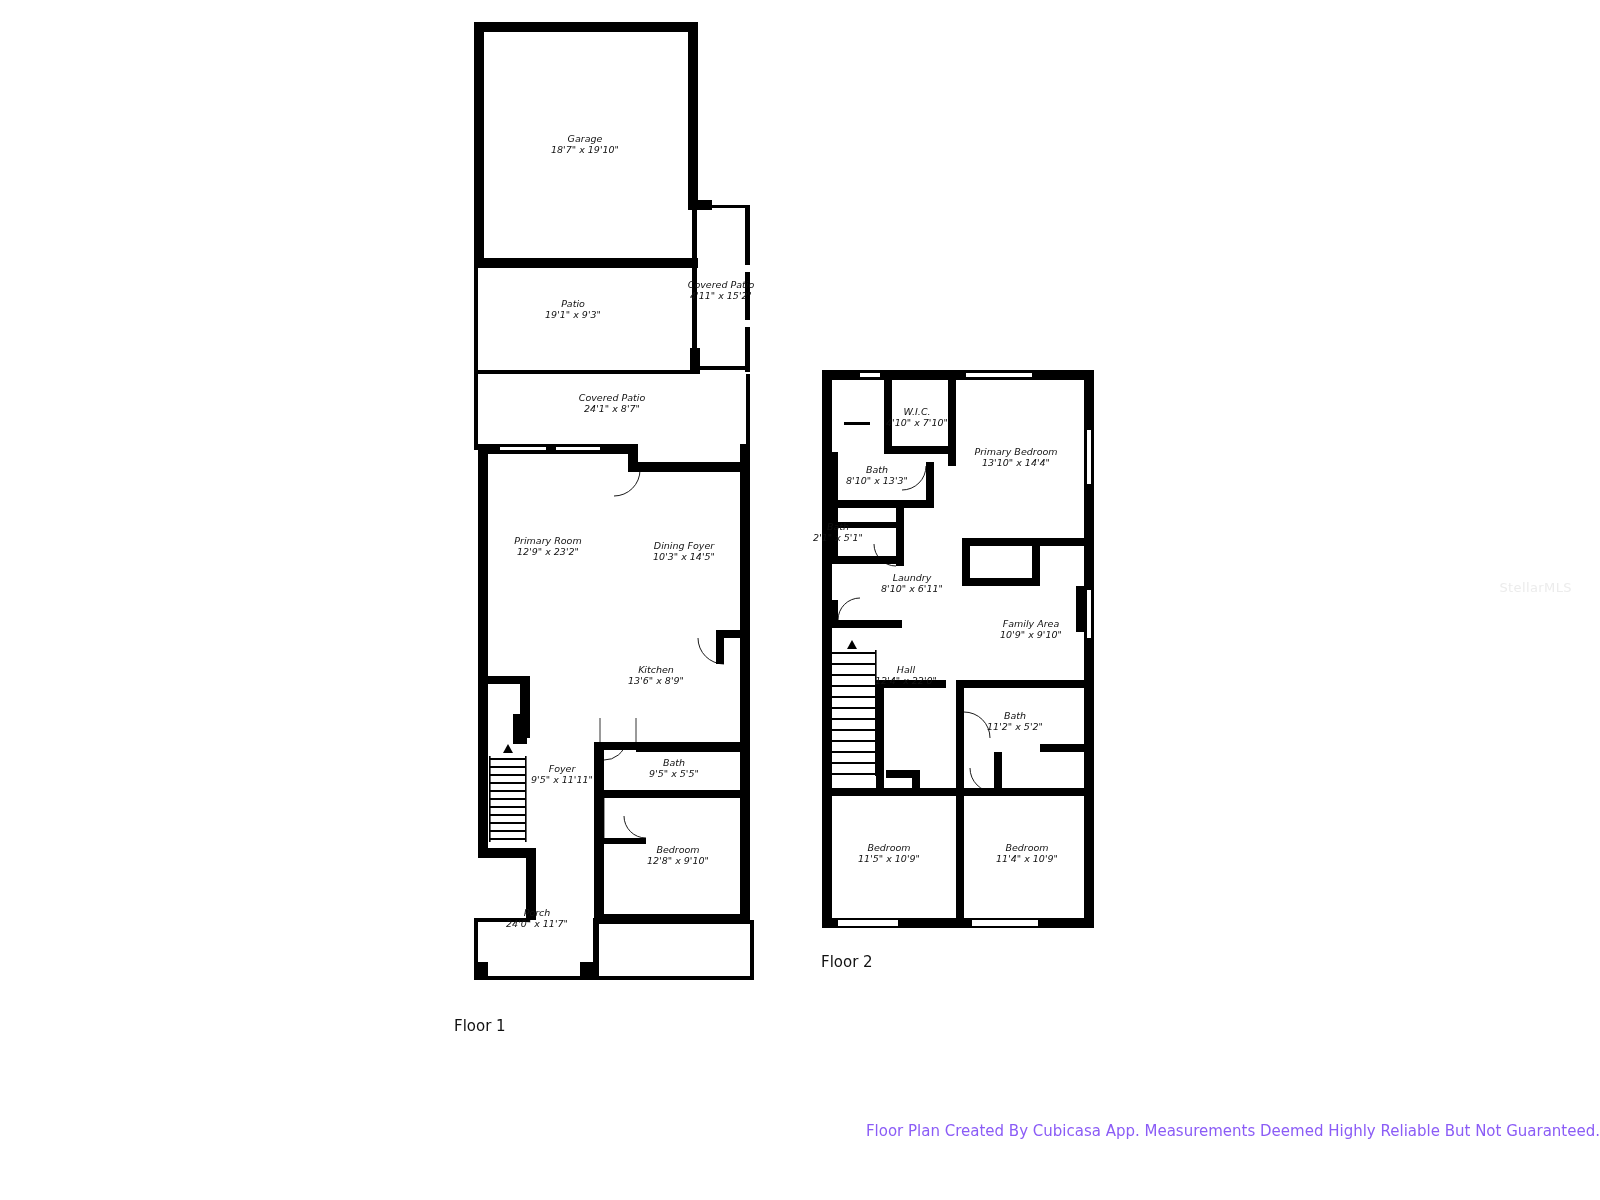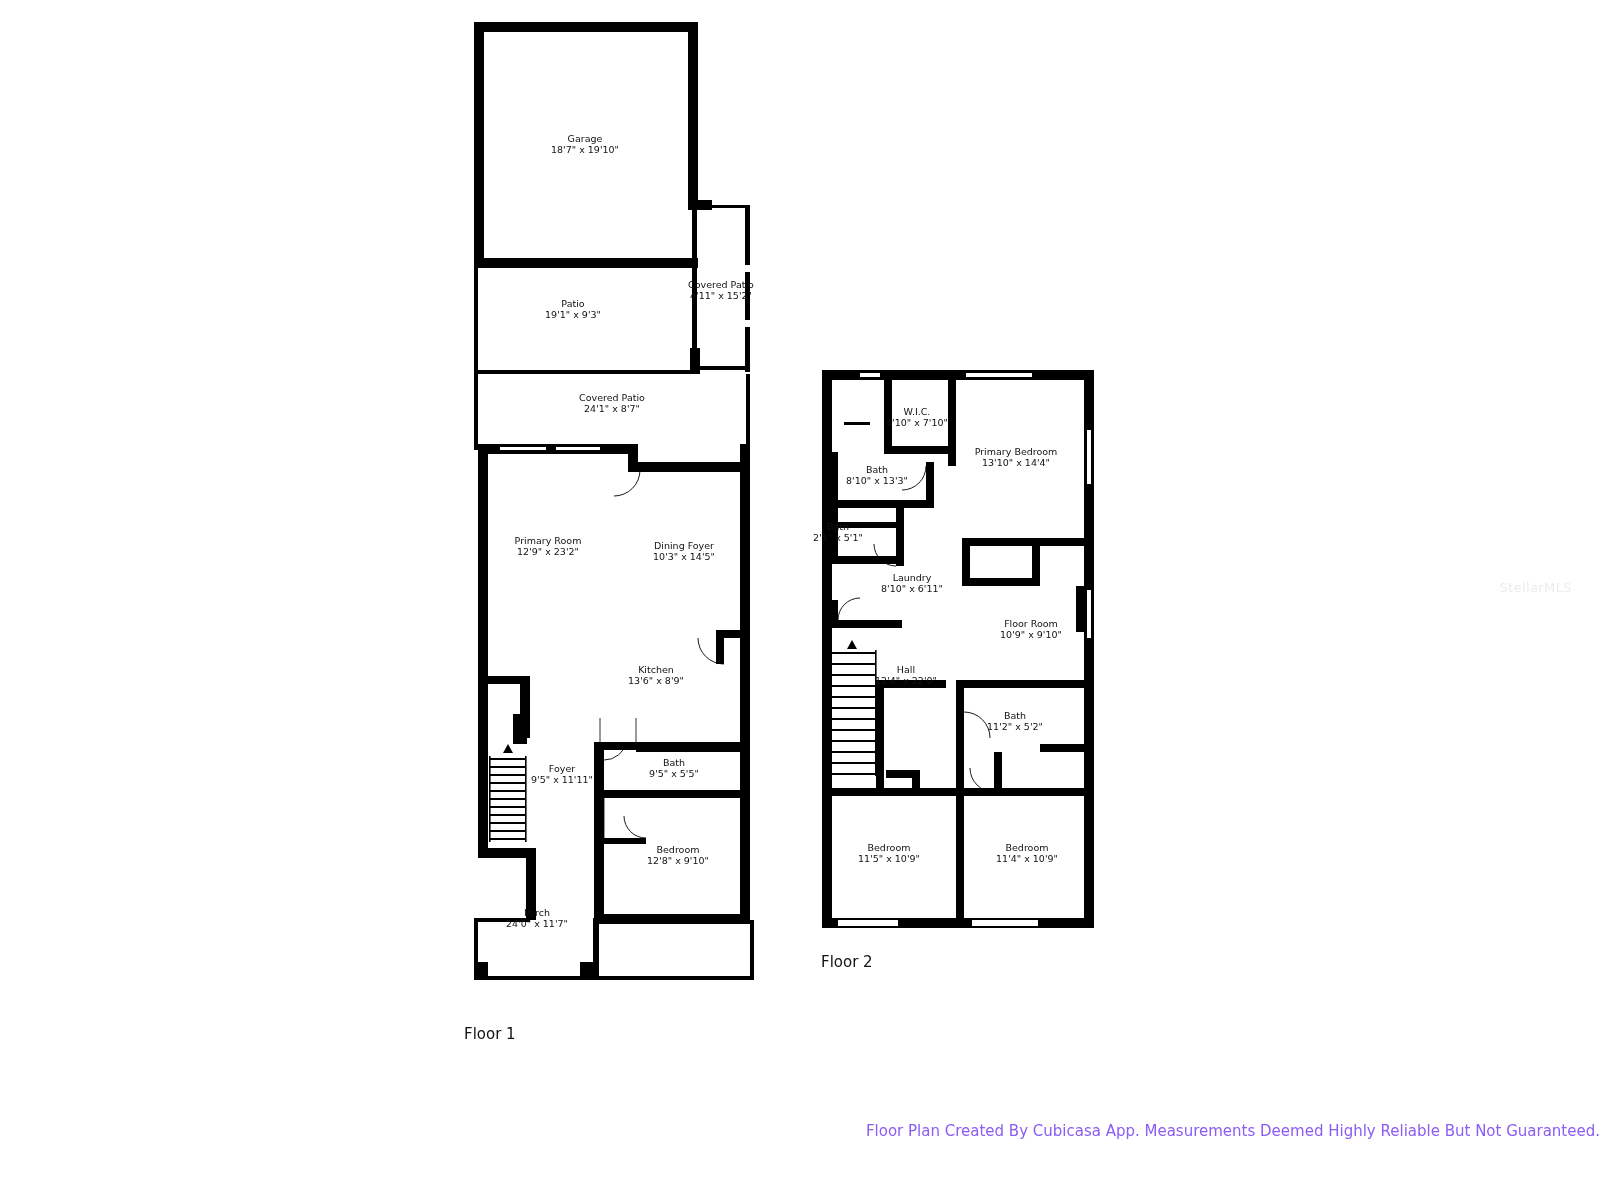--- a/index.html
+++ b/index.html
@@ -24,20 +24,21 @@
   }
   .room-label {
     position: absolute;
     text-align: center;
     font-family: "DejaVu Sans", sans-serif;
     color: #111111;
     line-height: 1.18;
     white-space: nowrap;
     transform: translate(-50%, -50%);
     pointer-events: none;
+    font-style: italic;
   }
   .room-label .nm {
     display: block;
     font-size: 9.5px;
   }
   .room-label .dm {
     display: block;
     font-size: 9.5px;
   }
   .floor-caption {
@@ -274,21 +275,21 @@
       <span class="dm">9'5" x 5'5"</span>
     </div>
     <div class="room-label" style="left: 678px; top: 855px;">
       <span class="nm">Bedroom</span>
       <span class="dm">12'8" x 9'10"</span>
     </div>
     <div class="room-label" style="left: 537px; top: 918px;">
       <span class="nm">Porch</span>
       <span class="dm">24'0" x 11'7"</span>
     </div>
-    <div class="floor-caption" style="left: 464px; top: 1017px; margin-top: 8px;">Floor 1</div>
+    <div class="floor-caption" style="left: 454px; top: 1017px;">Floor 1</div>
     <div class="room-label" style="left: 917px; top: 417px;">
       <span class="nm">W.I.C.</span>
       <span class="dm">4'10" x 7'10"</span>
     </div>
     <div class="room-label" style="left: 1016px; top: 457px;">
       <span class="nm">Primary Bedroom</span>
       <span class="dm">13'10" x 14'4"</span>
     </div>
     <div class="room-label" style="left: 877px; top: 475px;">
       <span class="nm">Bath</span>
@@ -296,21 +297,21 @@
     </div>
     <div class="room-label" style="left: 838px; top: 532px;">
       <span class="nm">Bath</span>
       <span class="dm">2'1" x 5'1"</span>
     </div>
     <div class="room-label" style="left: 881px; top: 583px; margin-left: 31px;">
       <span class="nm">Laundry</span>
       <span class="dm">8'10" x 6'11"</span>
     </div>
     <div class="room-label" style="left: 1031px; top: 629px;">
-      <span class="nm">Floor Room</span>
+      <span class="nm">Family Area</span>
       <span class="dm">10'9" x 9'10"</span>
     </div>
     <div class="room-label" style="left: 906px; top: 643px; margin-top: 32px;">
       <span class="nm">Hall</span>
       <span class="dm">12'4" x 22'0"</span>
     </div>
     <div class="room-label" style="left: 1015px; top: 721px;">
       <span class="nm">Bath</span>
       <span class="dm">11'2" x 5'2"</span>
     </div>

